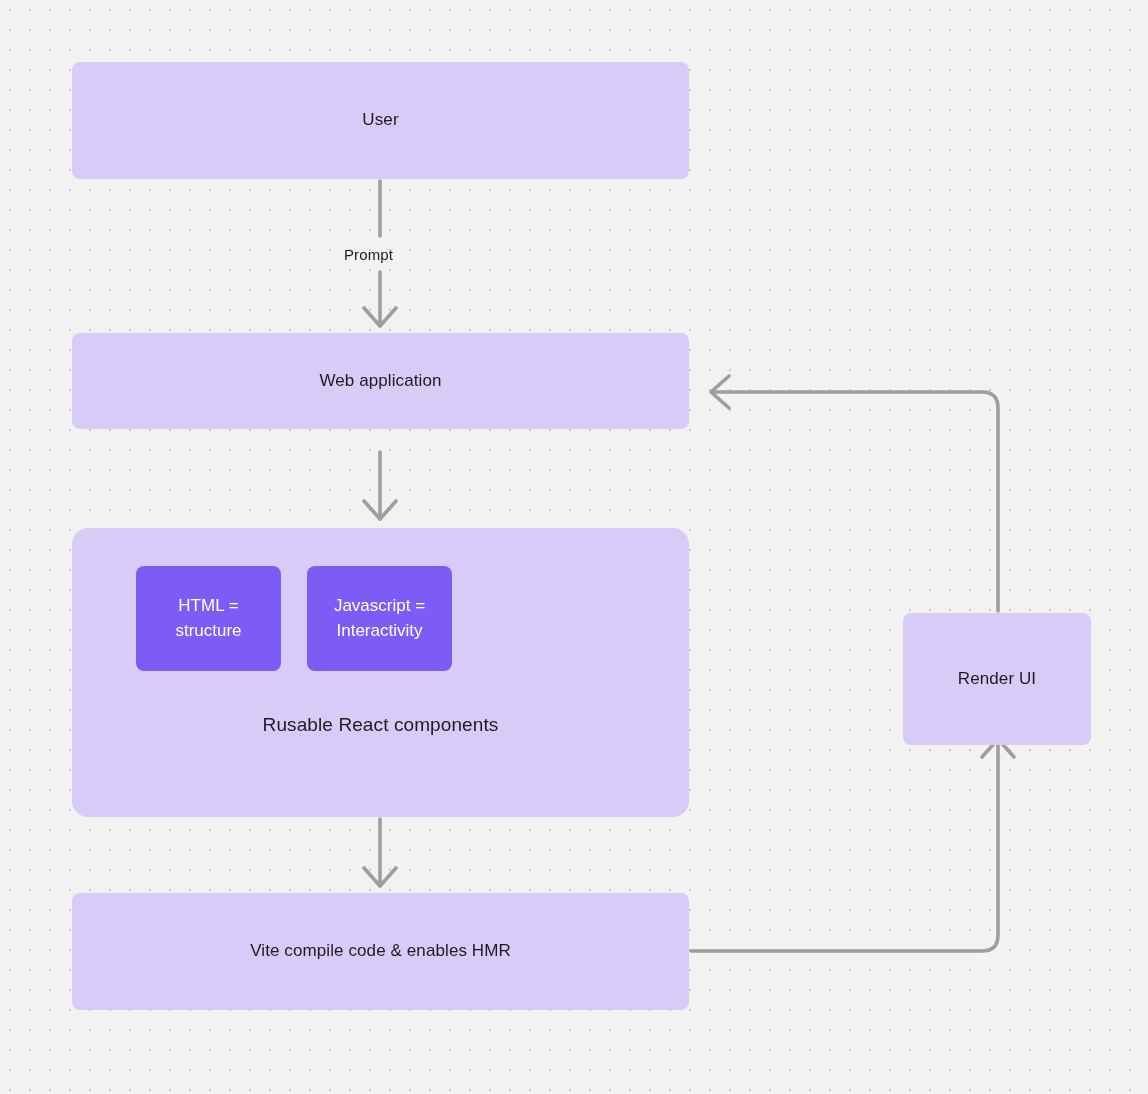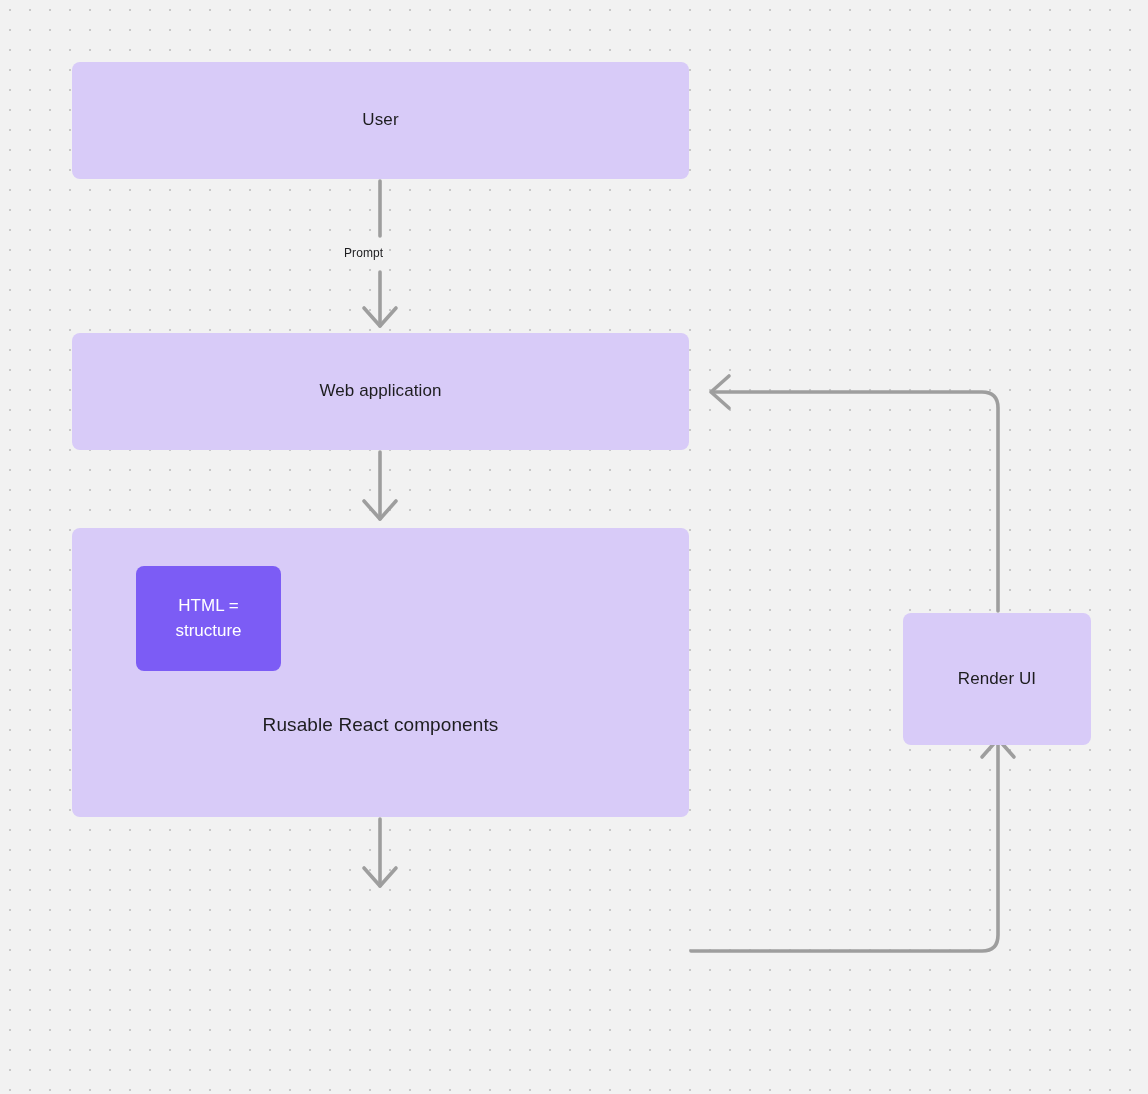--- a/index.html
+++ b/index.html
@@ -80,31 +80,31 @@
     right: 0;
     top: 186px;
     text-align: center;
     font-size: 19px;
     color: #1d1d1f;
     letter-spacing: 0.1px;
   }
 
   .edge-label {
     position: absolute;
-    font-size: 12px;
+    font-size: 15px;
     color: #1d1d1f;
     background: transparent;
     letter-spacing: 0.1px;
     white-space: nowrap;
   }
 
   
   #node-user          { left: 72px;  top: 62px;  width: 617px; height: 117px; }
-  #node-webapp        { left: 72px;  top: 333px; width: 617px; height: 117px; }
-  #node-components    { left: 72px;  top: 528px; width: 617px; height: 289px; }
+  #node-webapp        { left: 72px;  top: 333px; width: 617px; height: 96px; }
+  #node-components    { left: 72px;  top: 528px; width: 617px; height: 289px; border-radius: 16px; }
   #node-vite          { left: 72px;  top: 893px; width: 617px; height: 117px; }
   #node-render        { left: 903px; top: 613px; width: 188px; height: 132px; }
 
   #label-prompt       { left: 344px; top: 246px; }
 </style>
 </head>
 <body>
 
 <div id="canvas">
 
@@ -140,22 +140,29 @@
     <div class="chip-row">
 
       <div class="chip">
         <span>
           <span>HTML =</span><br>
           <span>structure</span>
         </span>
       </div>
 
 
+      <div class="chip">
+        <span>
+          <span>Javascript =</span><br>
+          <span>Interactivity</span>
+        </span>
+      </div>
 
     </div>
 
     <div class="stack-caption">Rusable React components</div>
   </div>
 
+  <div class="node" id="node-vite">Vite compile code &amp; enables HMR</div>
 
   <div class="node" id="node-render">Render UI</div>
 
 </div>
 
 </body></html>

